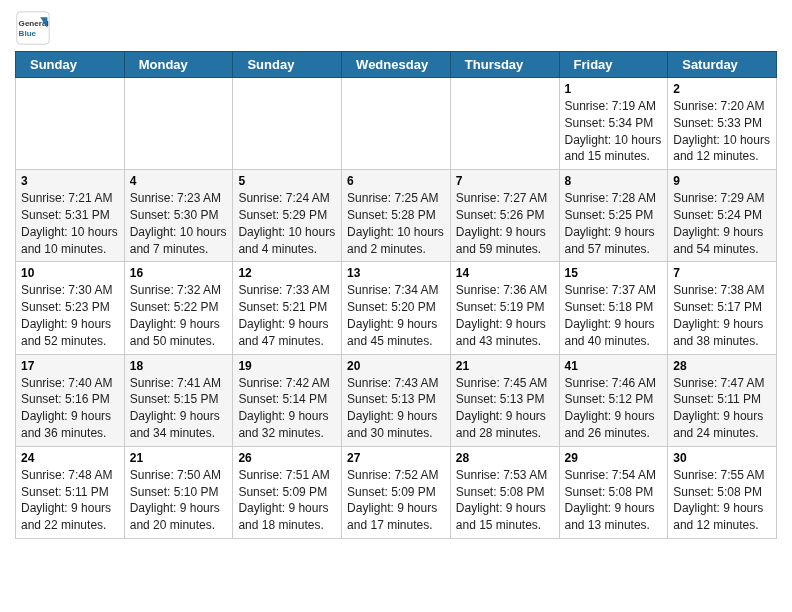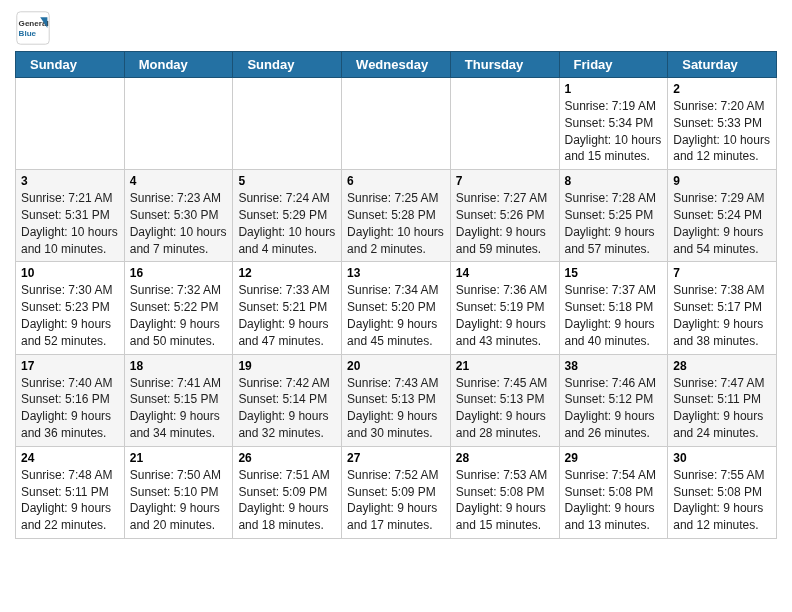--- a/index.html
+++ b/index.html
@@ -205,21 +205,21 @@
           </td>
           <td>
             <span class="day-num">20</span>
             <div class="day-info">Sunrise: 7:43 AM<br>Sunset: 5:13 PM<br>Daylight: 9 hours and 30 minutes.</div>
           </td>
           <td>
             <span class="day-num">21</span>
             <div class="day-info">Sunrise: 7:45 AM<br>Sunset: 5:13 PM<br>Daylight: 9 hours and 28 minutes.</div>
           </td>
           <td>
-            <span class="day-num">38</span>
+            <span class="day-num">41</span>
             <div class="day-info">Sunrise: 7:46 AM<br>Sunset: 5:12 PM<br>Daylight: 9 hours and 26 minutes.</div>
           </td>
           <td>
             <span class="day-num">28</span>
             <div class="day-info">Sunrise: 7:47 AM<br>Sunset: 5:11 PM<br>Daylight: 9 hours and 24 minutes.</div>
           </td>
         </tr>
         <tr>
           <td>
             <span class="day-num">24</span>

